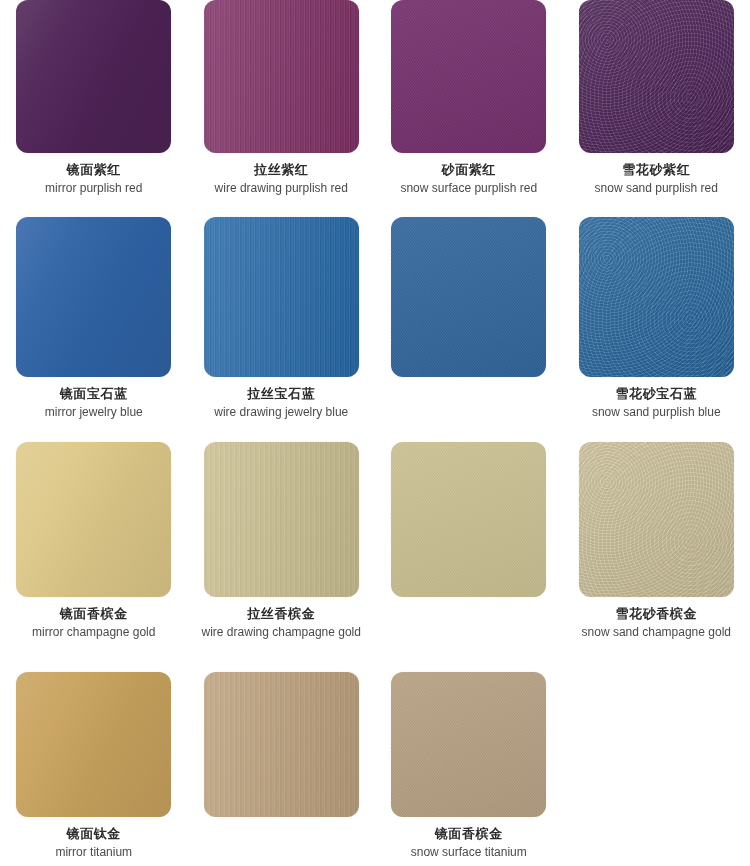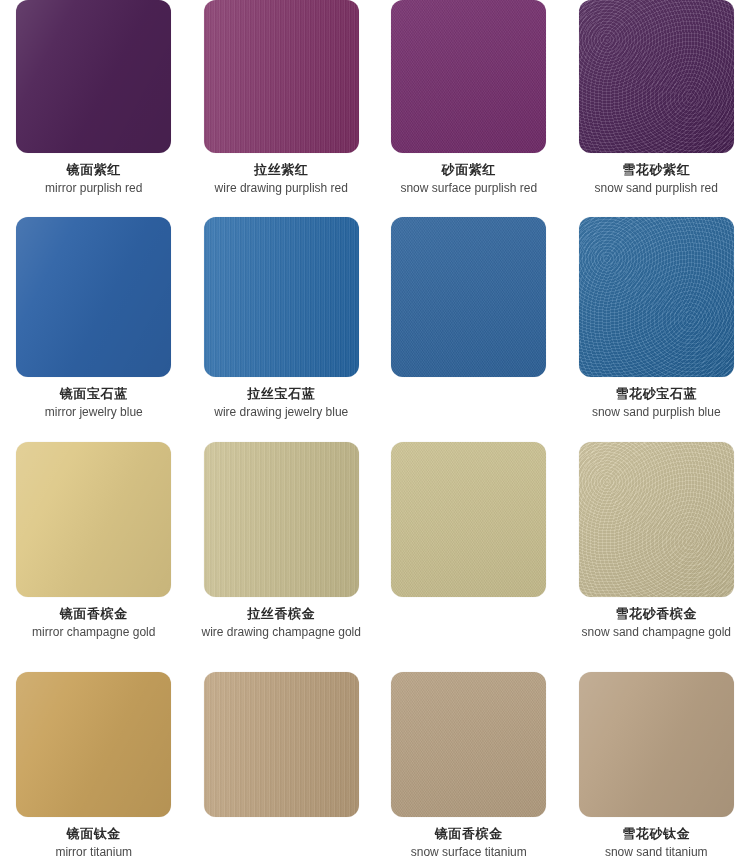--- a/index.html
+++ b/index.html
@@ -225,22 +225,13 @@
     </div>
     <div class="swatch-cell row-4">
       <div class="swatch-chip" style="background: rgb(184, 161, 130);">
         <div class="tex tex-sand"></div>
       </div>
       <div class="swatch-labels">
         <div class="label-cn">镜面香槟金</div>
         <div class="label-en">snow surface titanium</div>
       </div>
     </div>
-    <div class="swatch-cell row-4">
-      <div class="swatch-chip" style="background: rgb(185, 162, 134);">
-        <div class="tex tex-mirror"></div>
-      </div>
-      <div class="swatch-labels">
-        <div class="label-cn">雪花砂钛金</div>
-        <div class="label-en">snow sand titanium</div>
-      </div>
-    </div>
   </div>
 
 </body></html>

